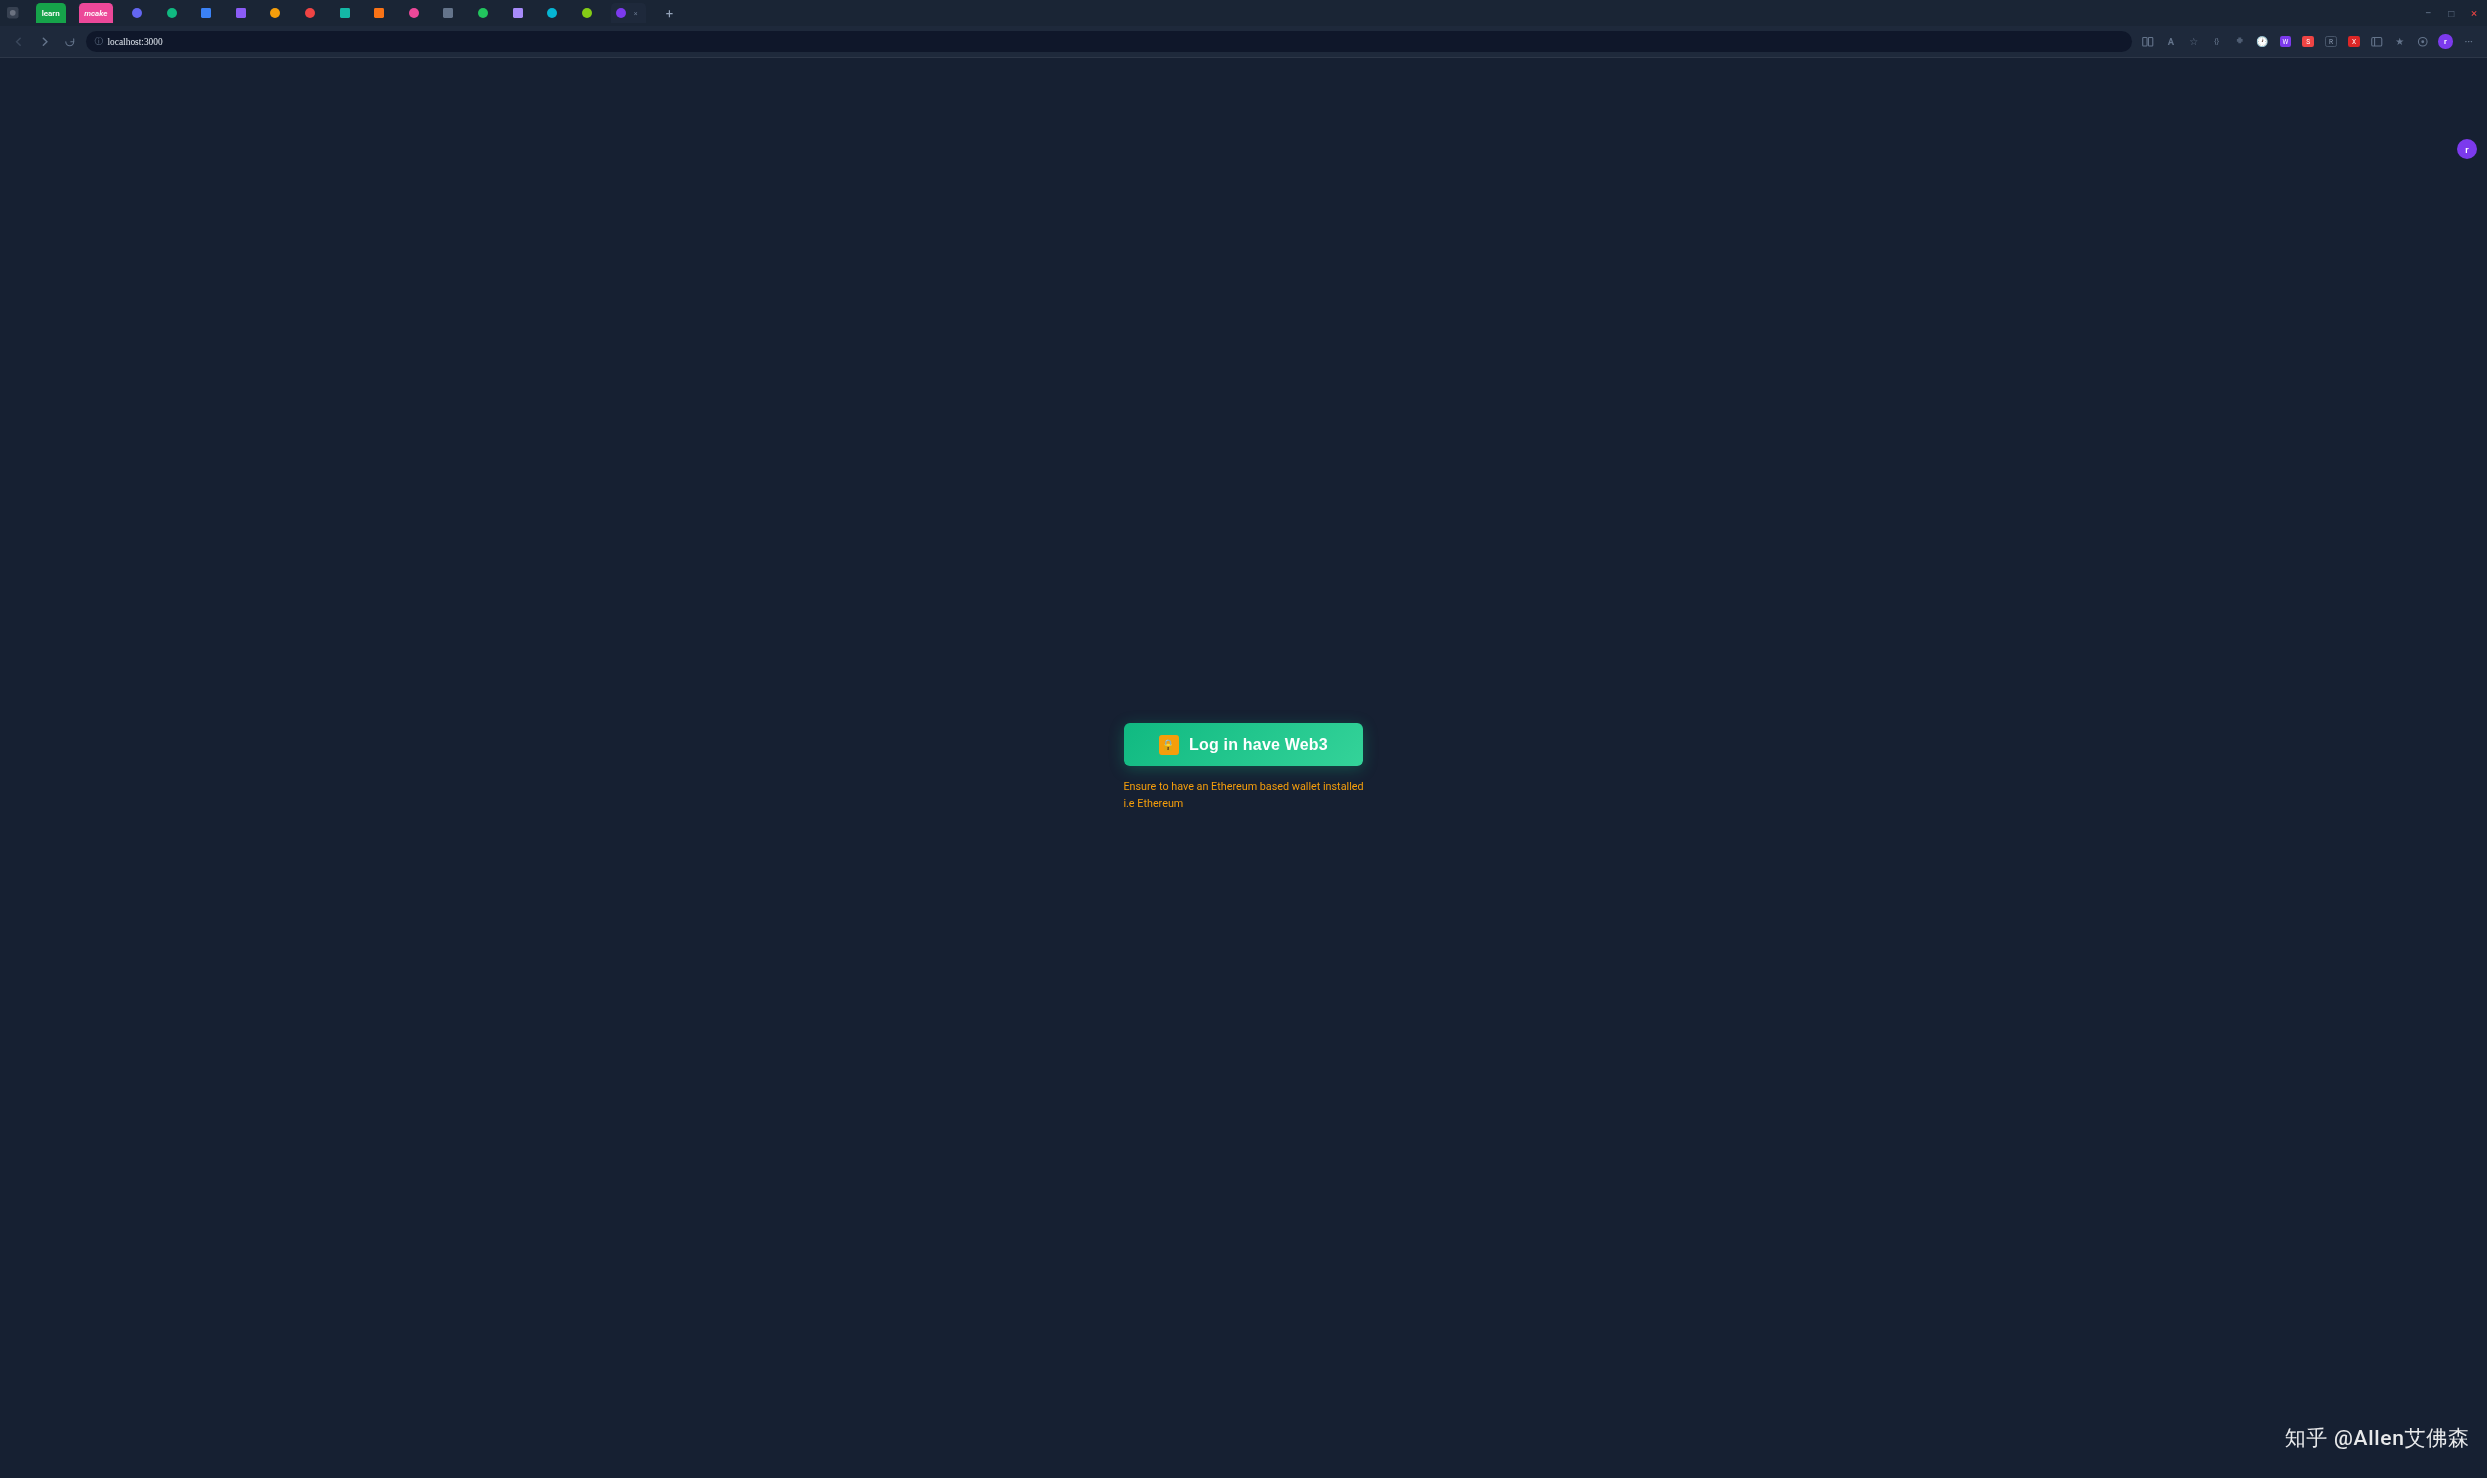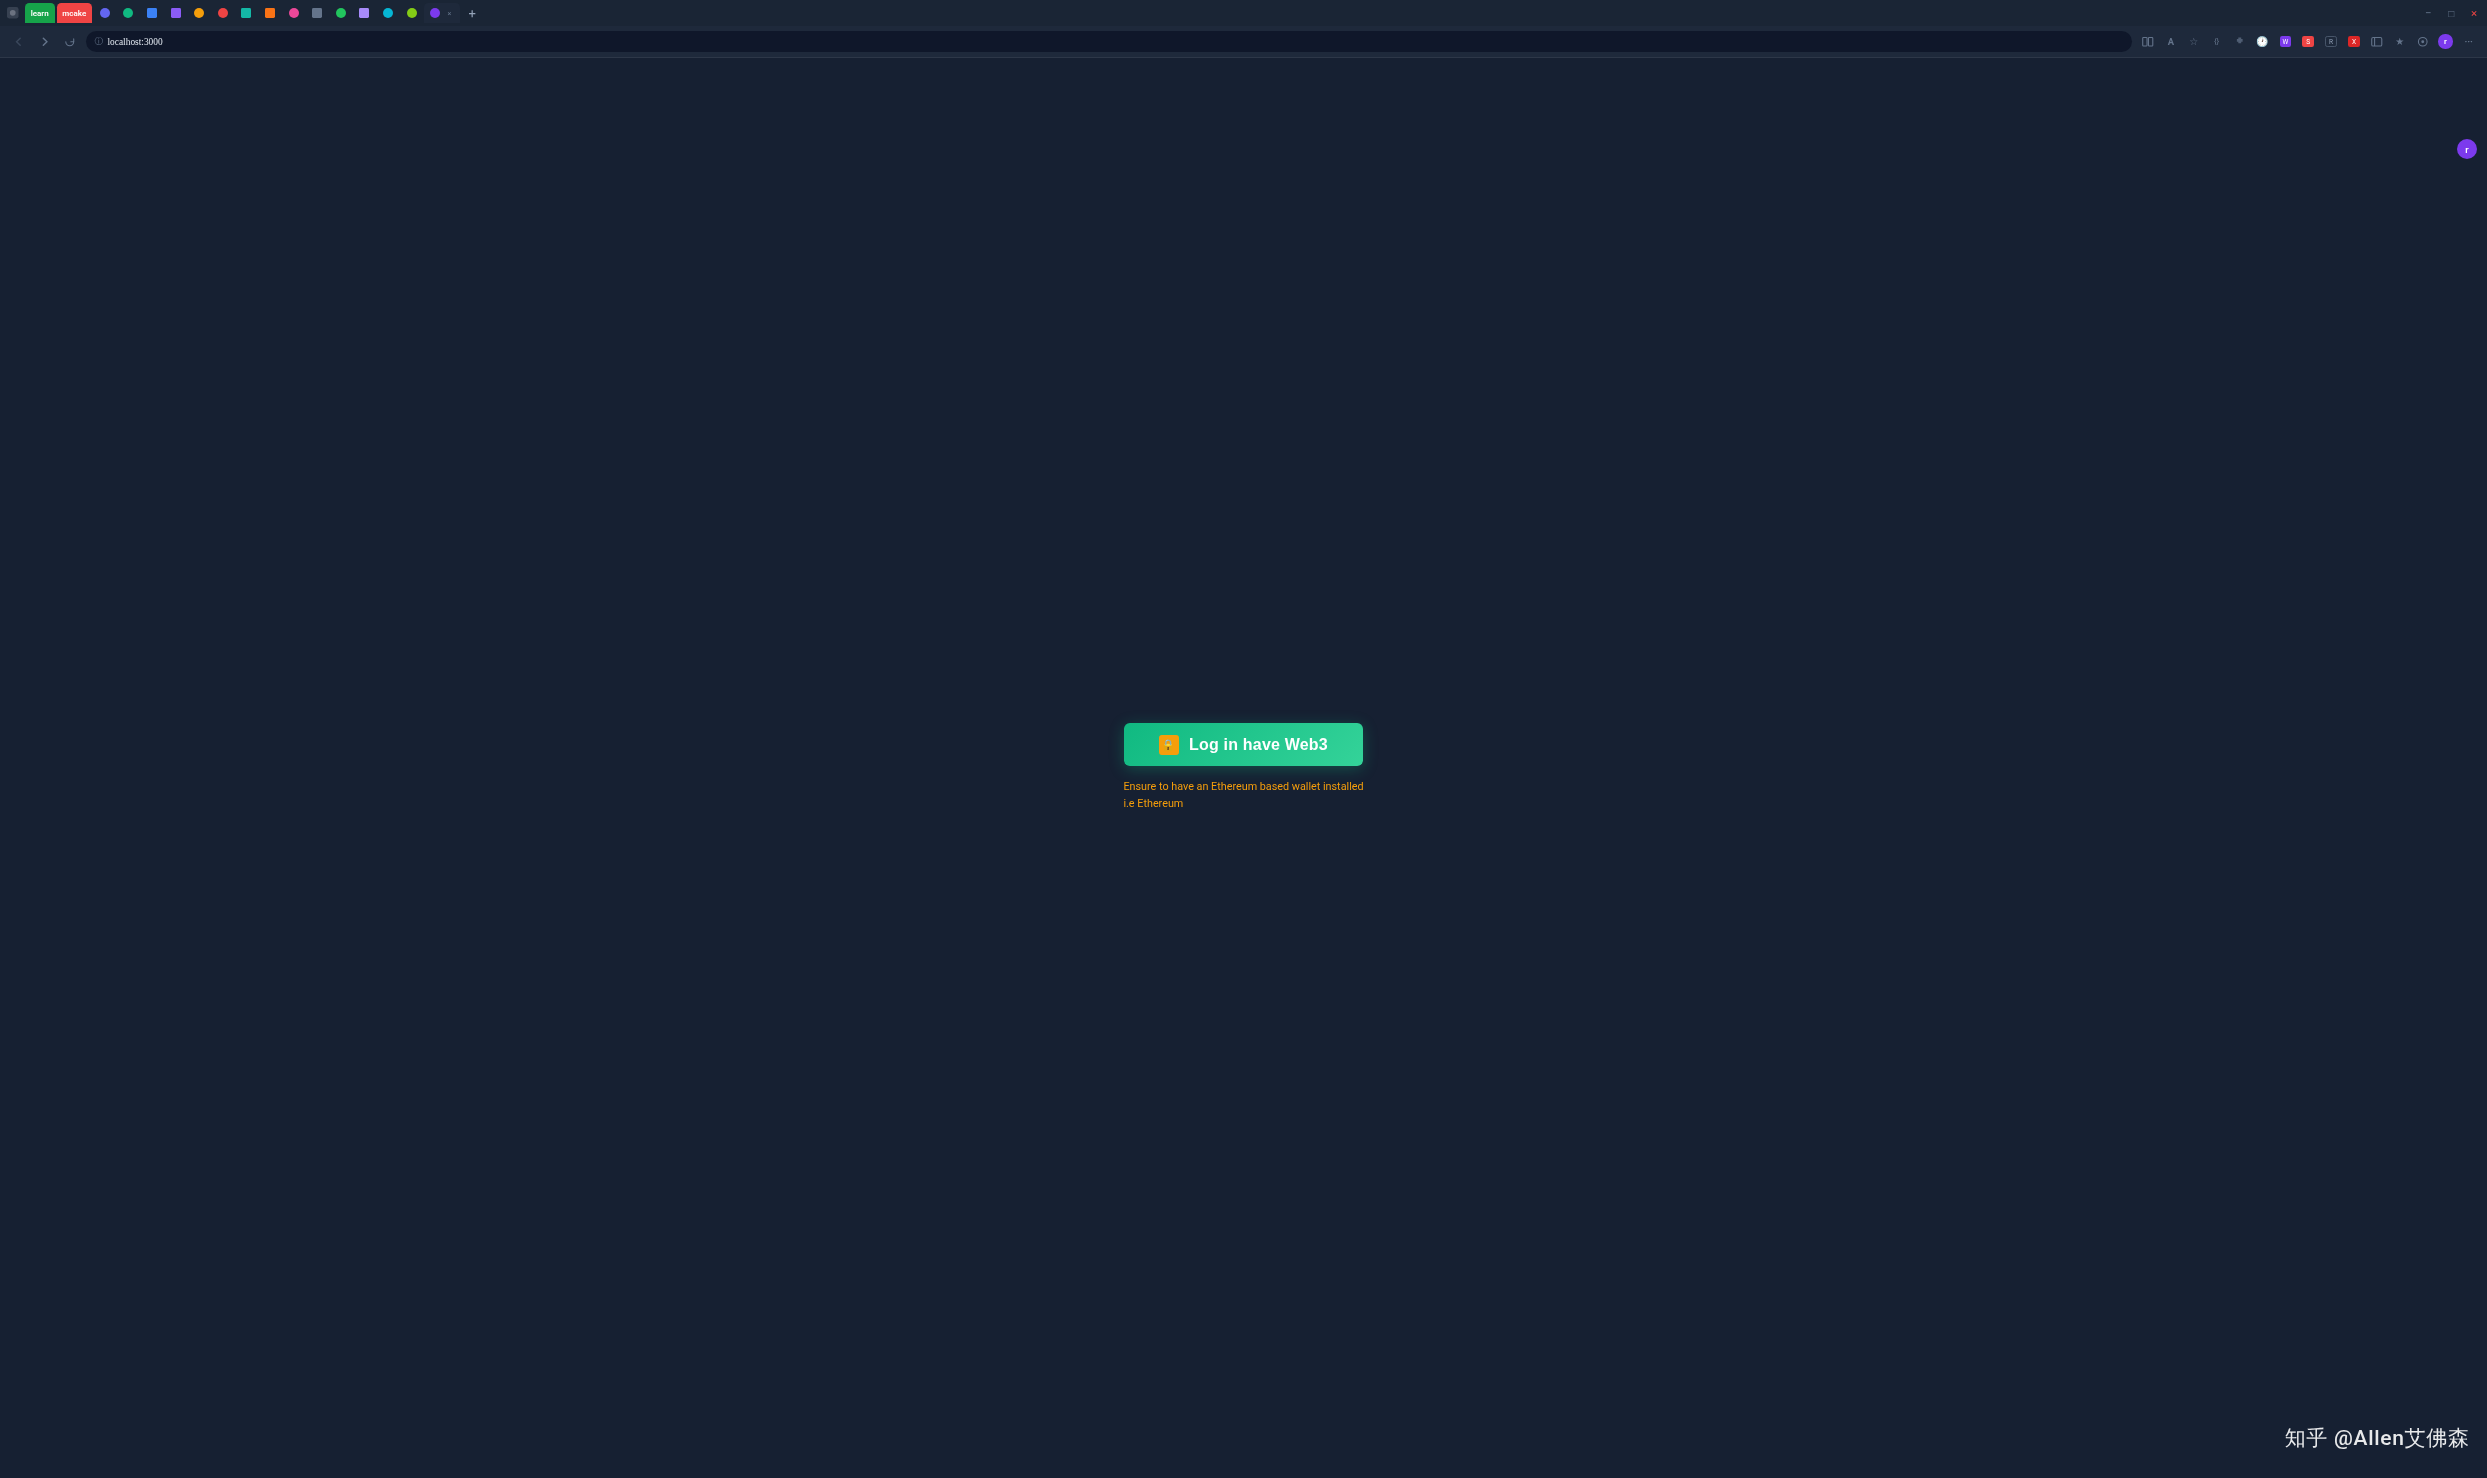--- a/index.html
+++ b/index.html
@@ -24,21 +24,21 @@
       flex-shrink: 0;
     }
 
     
     .tab-bar {
       display: flex;
       align-items: center;
       background: #1a2535;
       height: 26px;
       padding: 0 2.9px;
-      gap: 2px;
+      gap: 13px;
       overflow: hidden;
     }
 
     .tab {
       display: flex;
       align-items: center;
       height: 20px;
       padding: 0 5.8px;
       border-radius: 4.3px 4.3px 0 0;
       font-size: 8px;
@@ -49,23 +49,24 @@
       flex-shrink: 0;
     }
 
     .tab.learn {
       background: #16a34a;
       color: white;
       font-weight: 600;
     }
 
     .tab.mcake {
-      background: #ef4444;
+      background: #ec4899;
       color: white;
       font-weight: 600;
+      font-style: italic;
     }
 
     .tab.active {
       background: #1e293b;
       color: #e2e8f0;
     }
 
     .tab-close {
       width: 10px;
       height: 10px;

